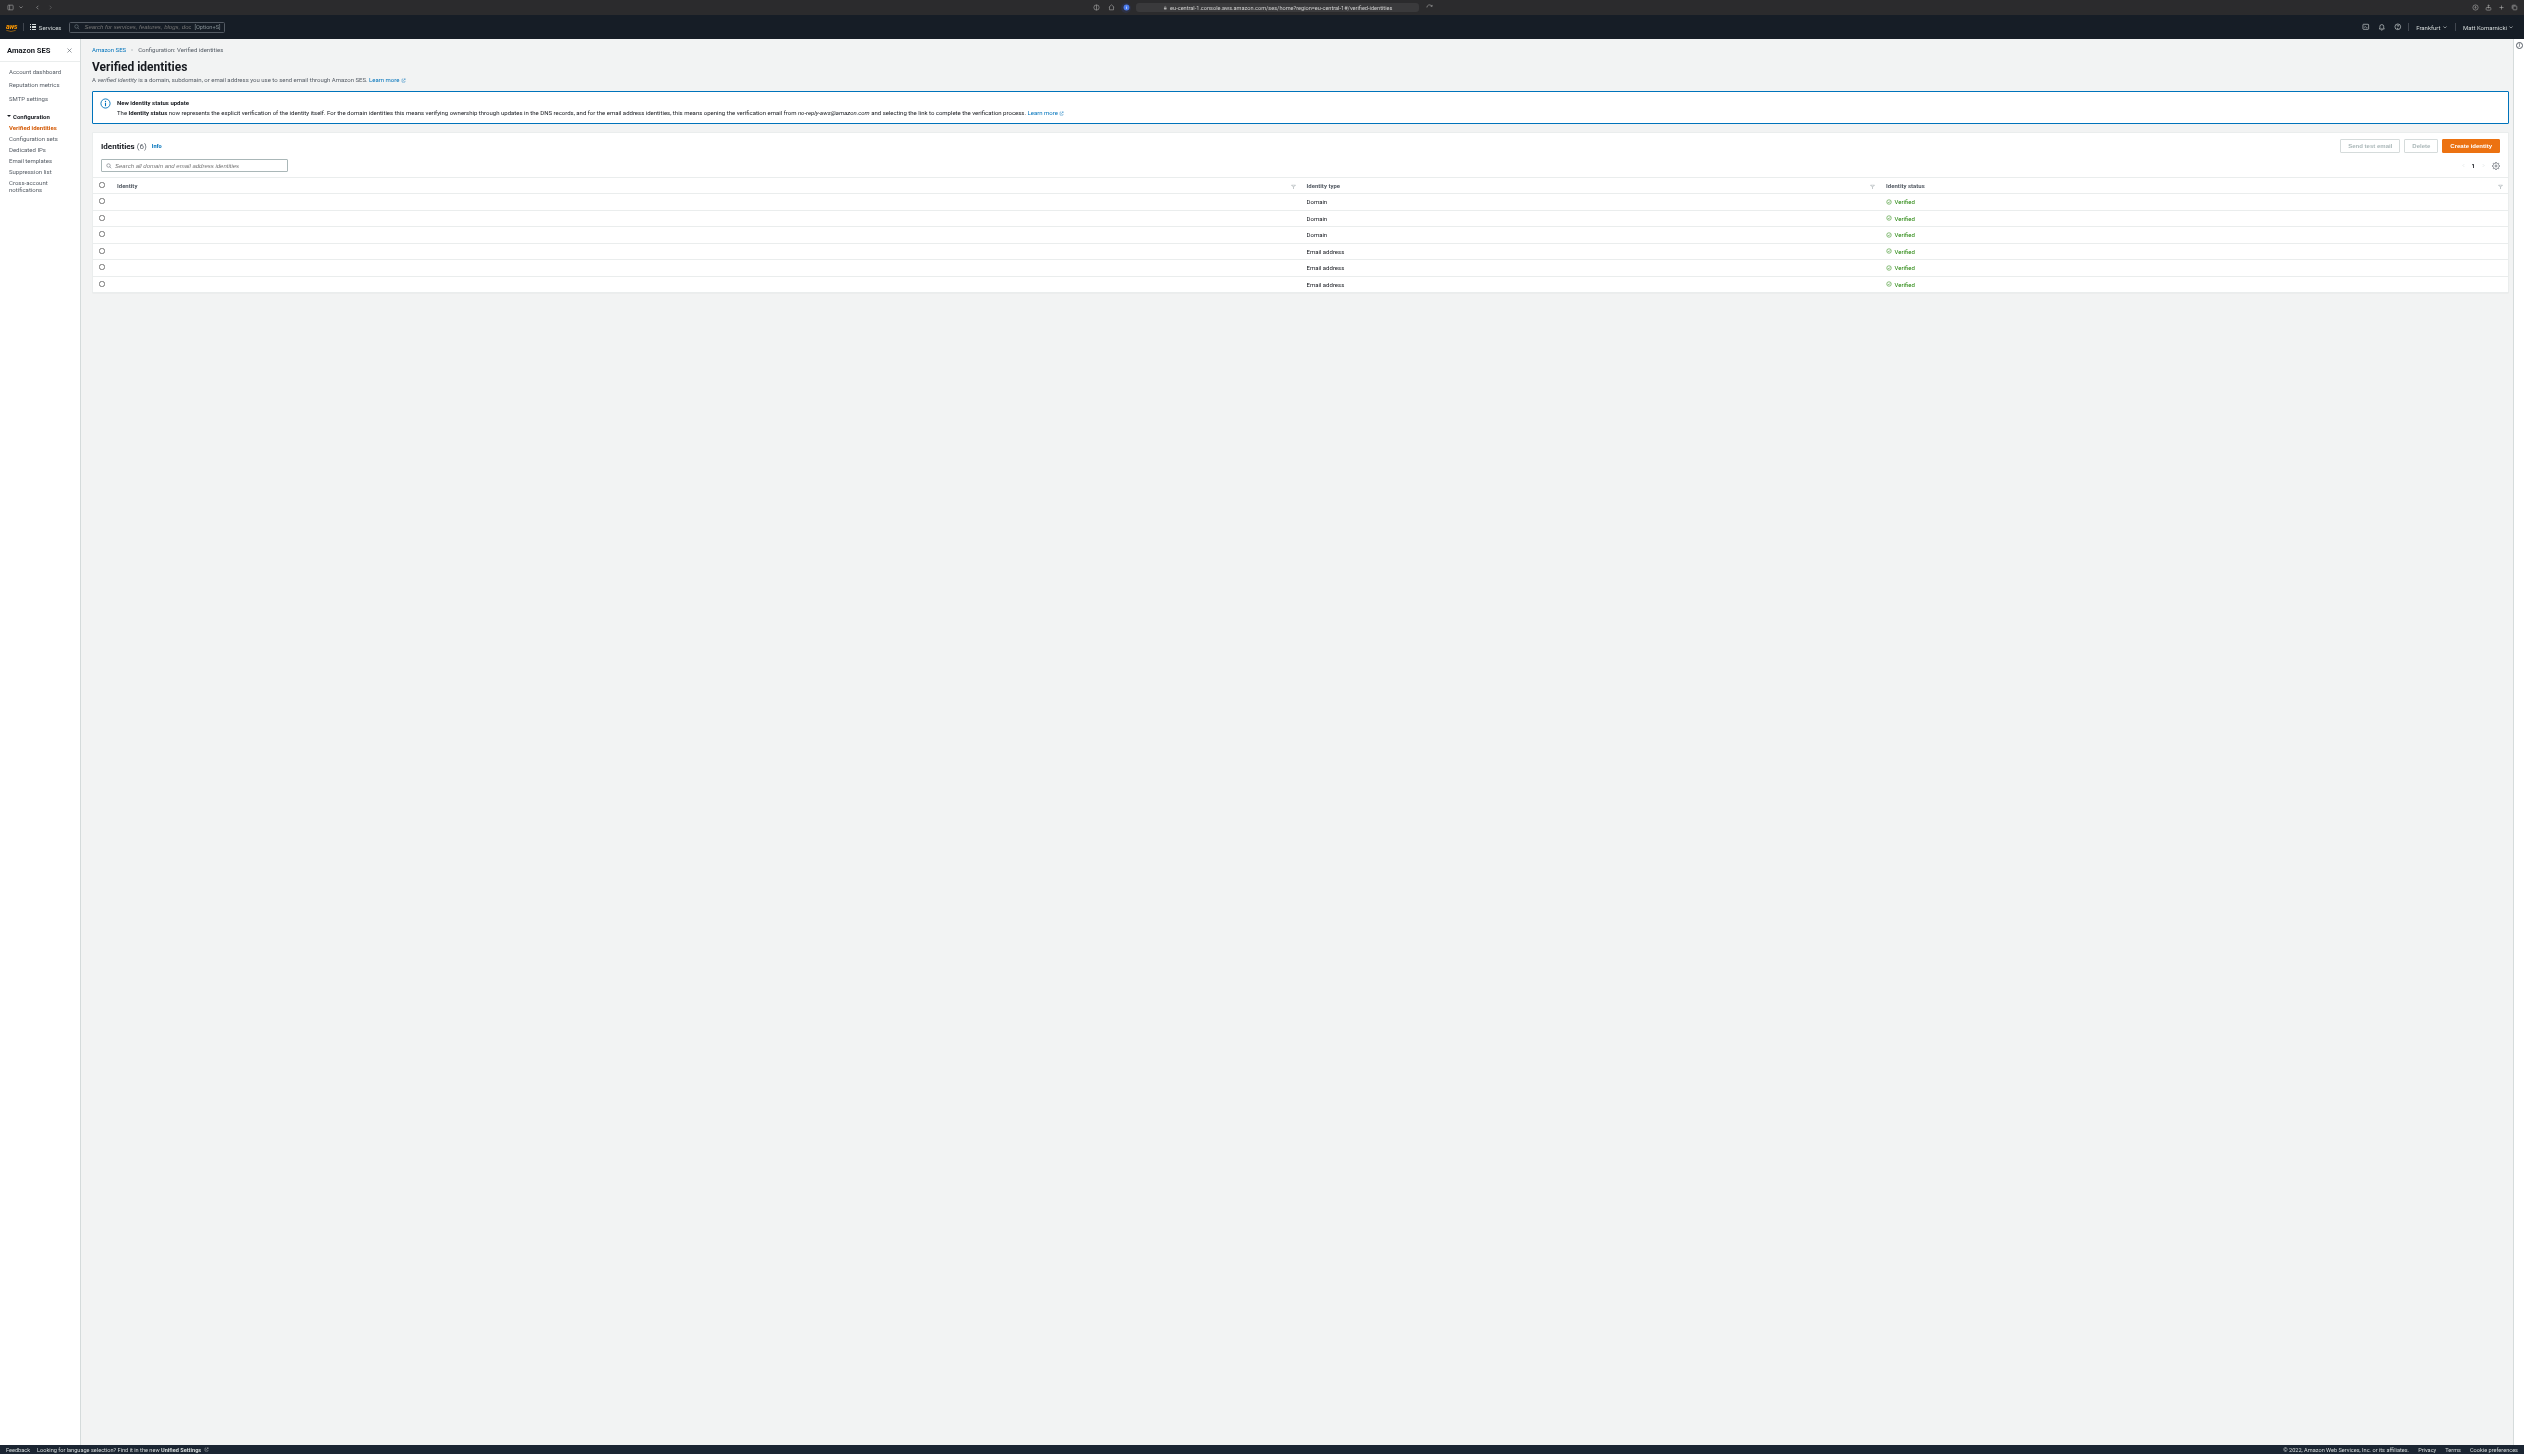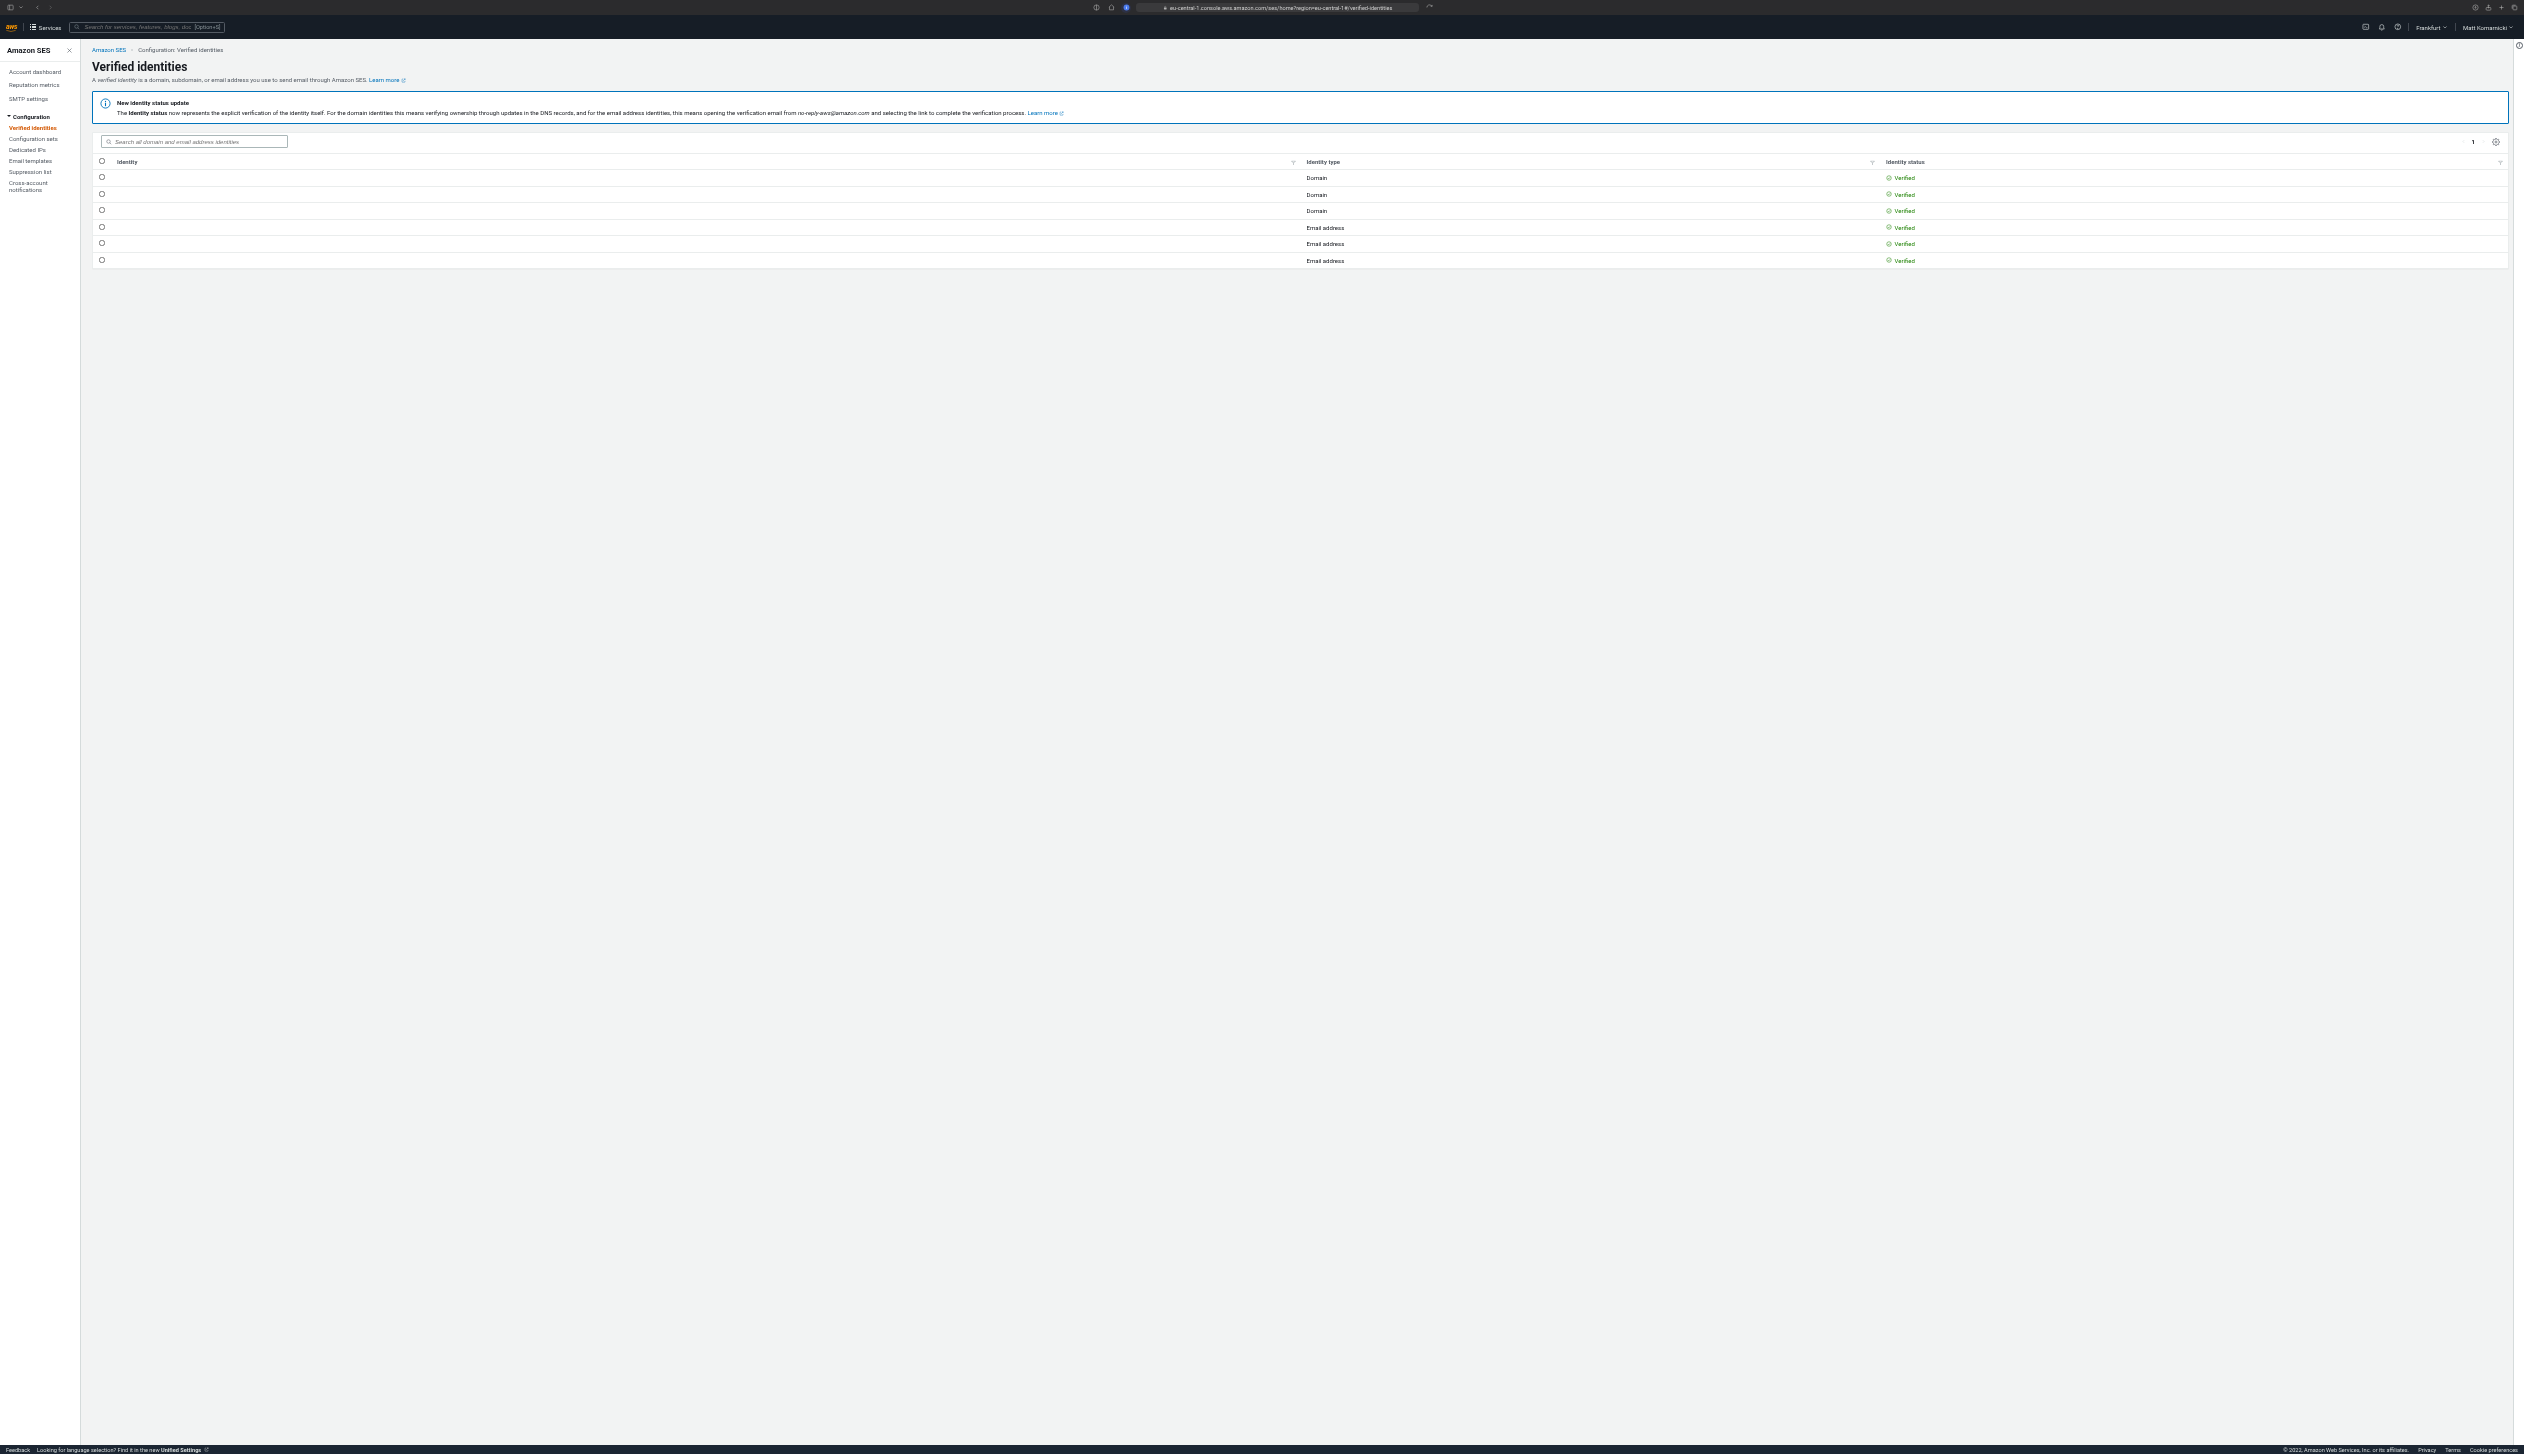--- a/index.html
+++ b/index.html
@@ -345,20 +345,32 @@
           <a href="#"><span>Learn more</span><svg class="ext-icon" viewBox="0 0 24 24" fill="none" stroke="#0073bb" stroke-width="2">
                 <path d="M14 4h6v6"></path>
                 <path d="M20 4L10 14"></path>
                 <path d="M19 14v5a1 1 0 01-1 1H6a1 1 0 01-1-1V6a1 1 0 011-1h5"></path>
               </svg></a>
         </div>
       </div>
     </div>
 
     <div class="card">
+      <div class="card-head">
+        <span class="card-title">
+          <span>Identities</span>
+          <span class="card-count">(6)</span>
+        </span>
+        <span class="info-link">Info</span>
+        <div class="card-actions">
+          <button class="btn disabled">Send test email</button>
+          <button class="btn disabled">Delete</button>
+          <button class="btn primary">Create identity</button>
+        </div>
+      </div>
 
       <div class="card-tools">
         <div class="tbl-search">
           <svg width="6" height="6" viewBox="0 0 24 24" fill="none" stroke="#545b64" stroke-width="2">
               <circle cx="10" cy="10" r="7"></circle>
               <line x1="21" y1="21" x2="15" y2="15"></line>
             </svg>
           <input placeholder="Search all domain and email address identities" style="">
         </div>
         <div class="pager">

